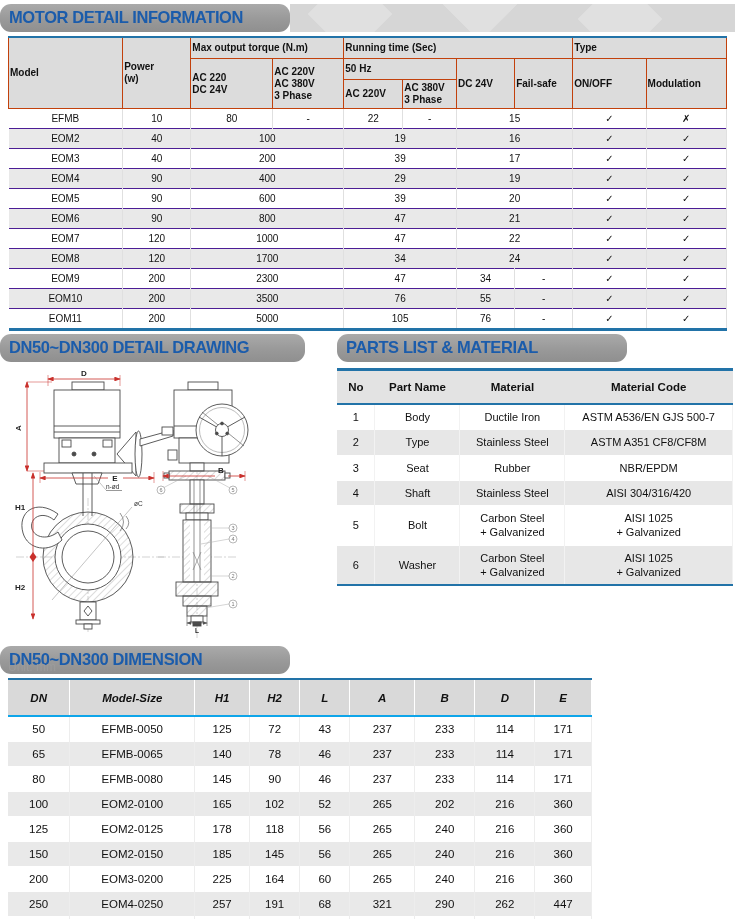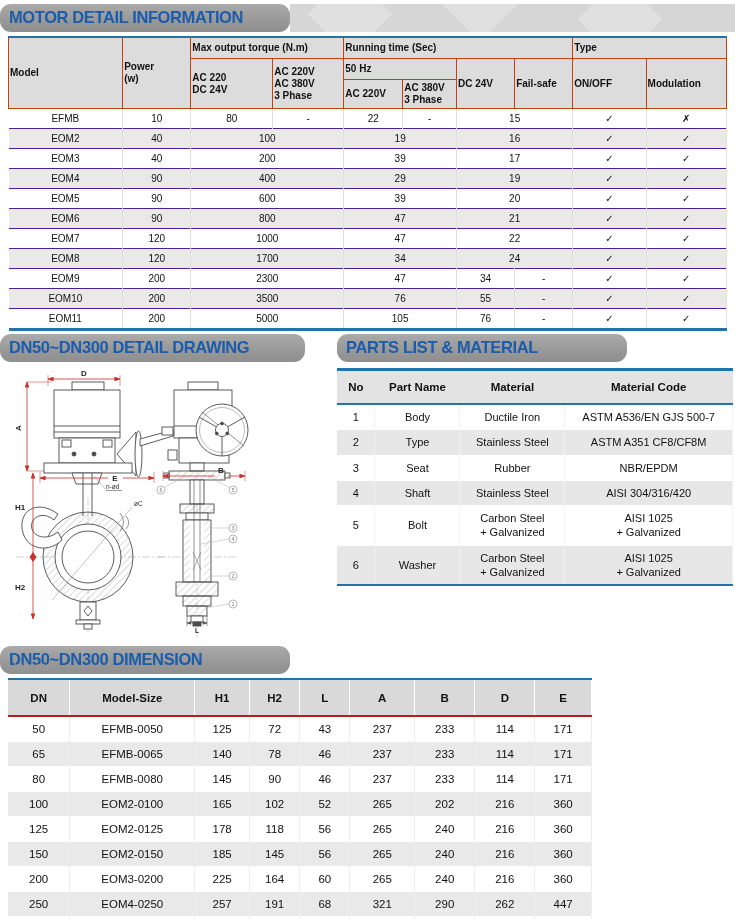--- a/index.html
+++ b/index.html
@@ -58,22 +58,22 @@
     border-right:1px solid #f2f2f2;
   }
   .parts-table tbody tr{border-bottom:1px solid #ffffff;}
   .parts-table tbody tr:nth-child(even){background:#e7e7e7;}
   
   .dim-table{
     position:absolute;left:8px;top:678px;width:584px;
     border-top:2px solid #2273a8;border-bottom:2px solid #2273a8;font-size:11.5px;
   }
   .dim-table thead th{
-    background:#d9d9d9;height:33px;border-bottom:2px solid #b91c1c;
-    border-right:1px solid #ffffff;font-size:11.5px;font-weight:bold;text-align:center;color:#111;
+    background:#d9d9d9;height:33px;border-bottom:2px solid #0ea5e9;
+    border-right:1px solid #ffffff;font-size:11.5px;font-weight:bold;text-align:center;color:#111;font-style:italic;
   }
   .dim-table td{
     text-align:center;height:22px;border-right:1px solid #ededed;color:#111;
   }
   .dim-table tbody tr{border-bottom:1px solid #ffffff;}
   .dim-table tbody tr:nth-child(even){background:#e9e9e9;}
   .unit-label{
     position:absolute;left:8px;top:660px;width:584px;
     color:#9b9b9b;font-size:12px;font-weight:normal;
   }

